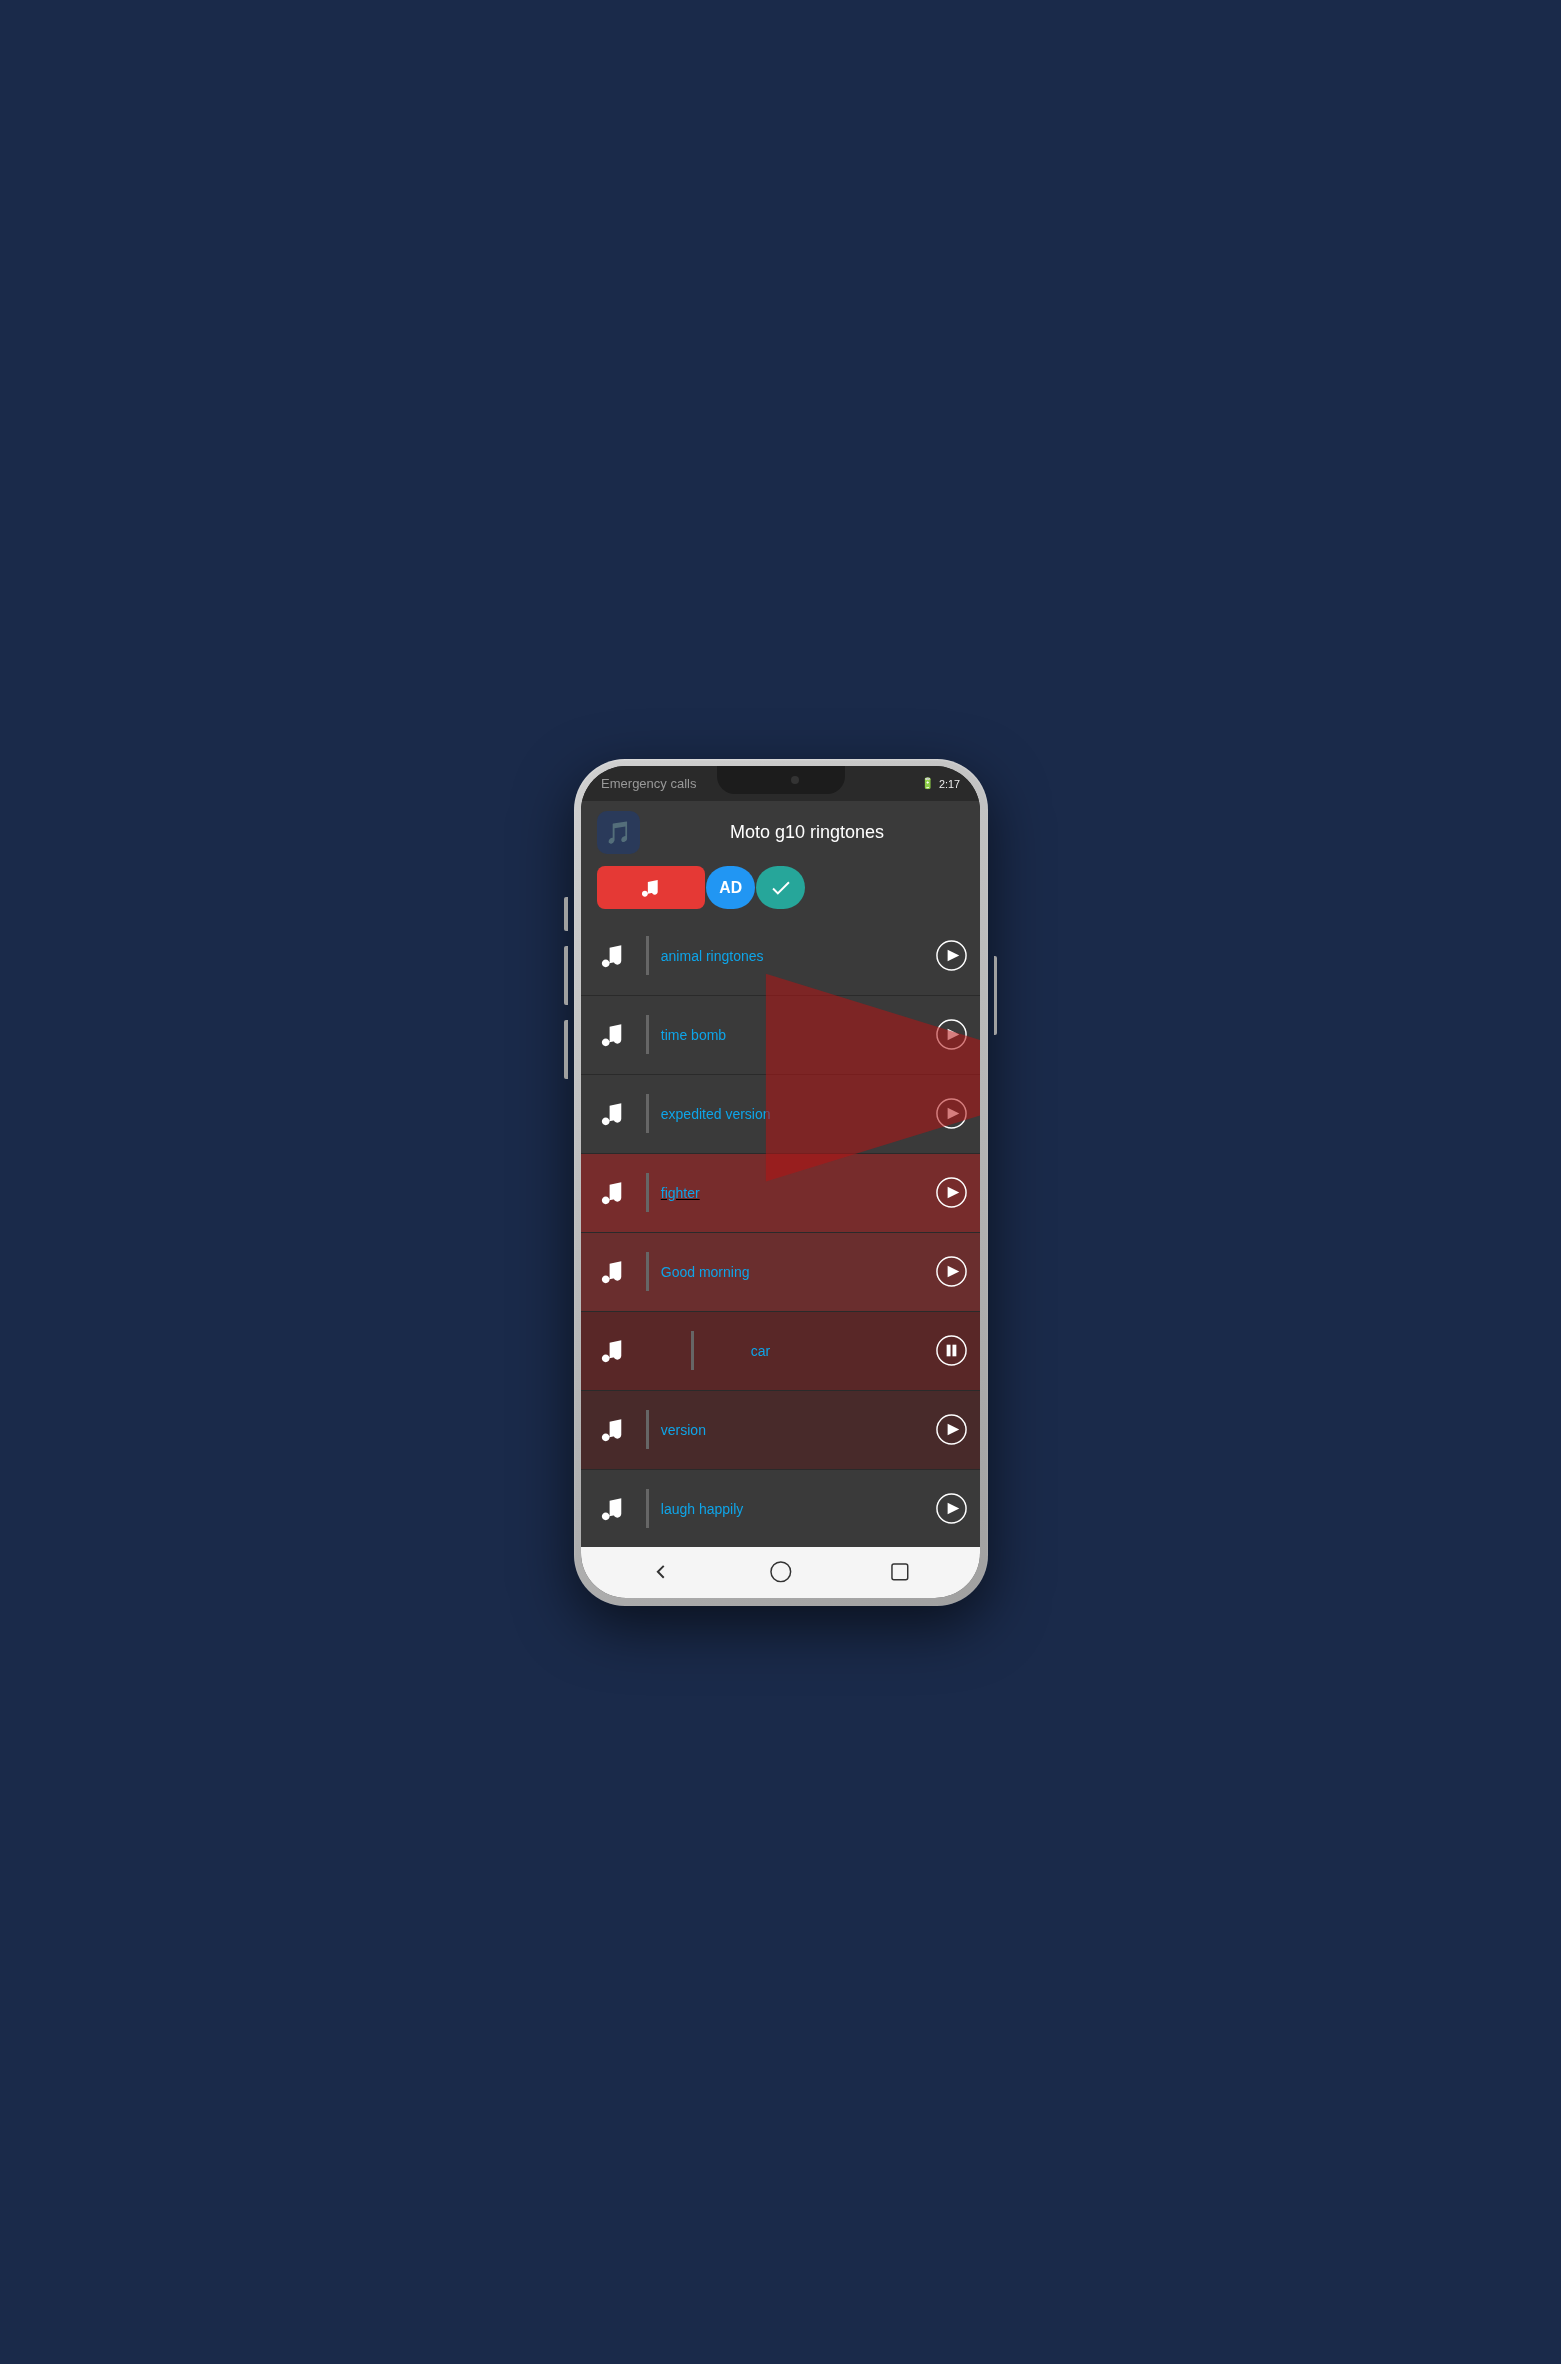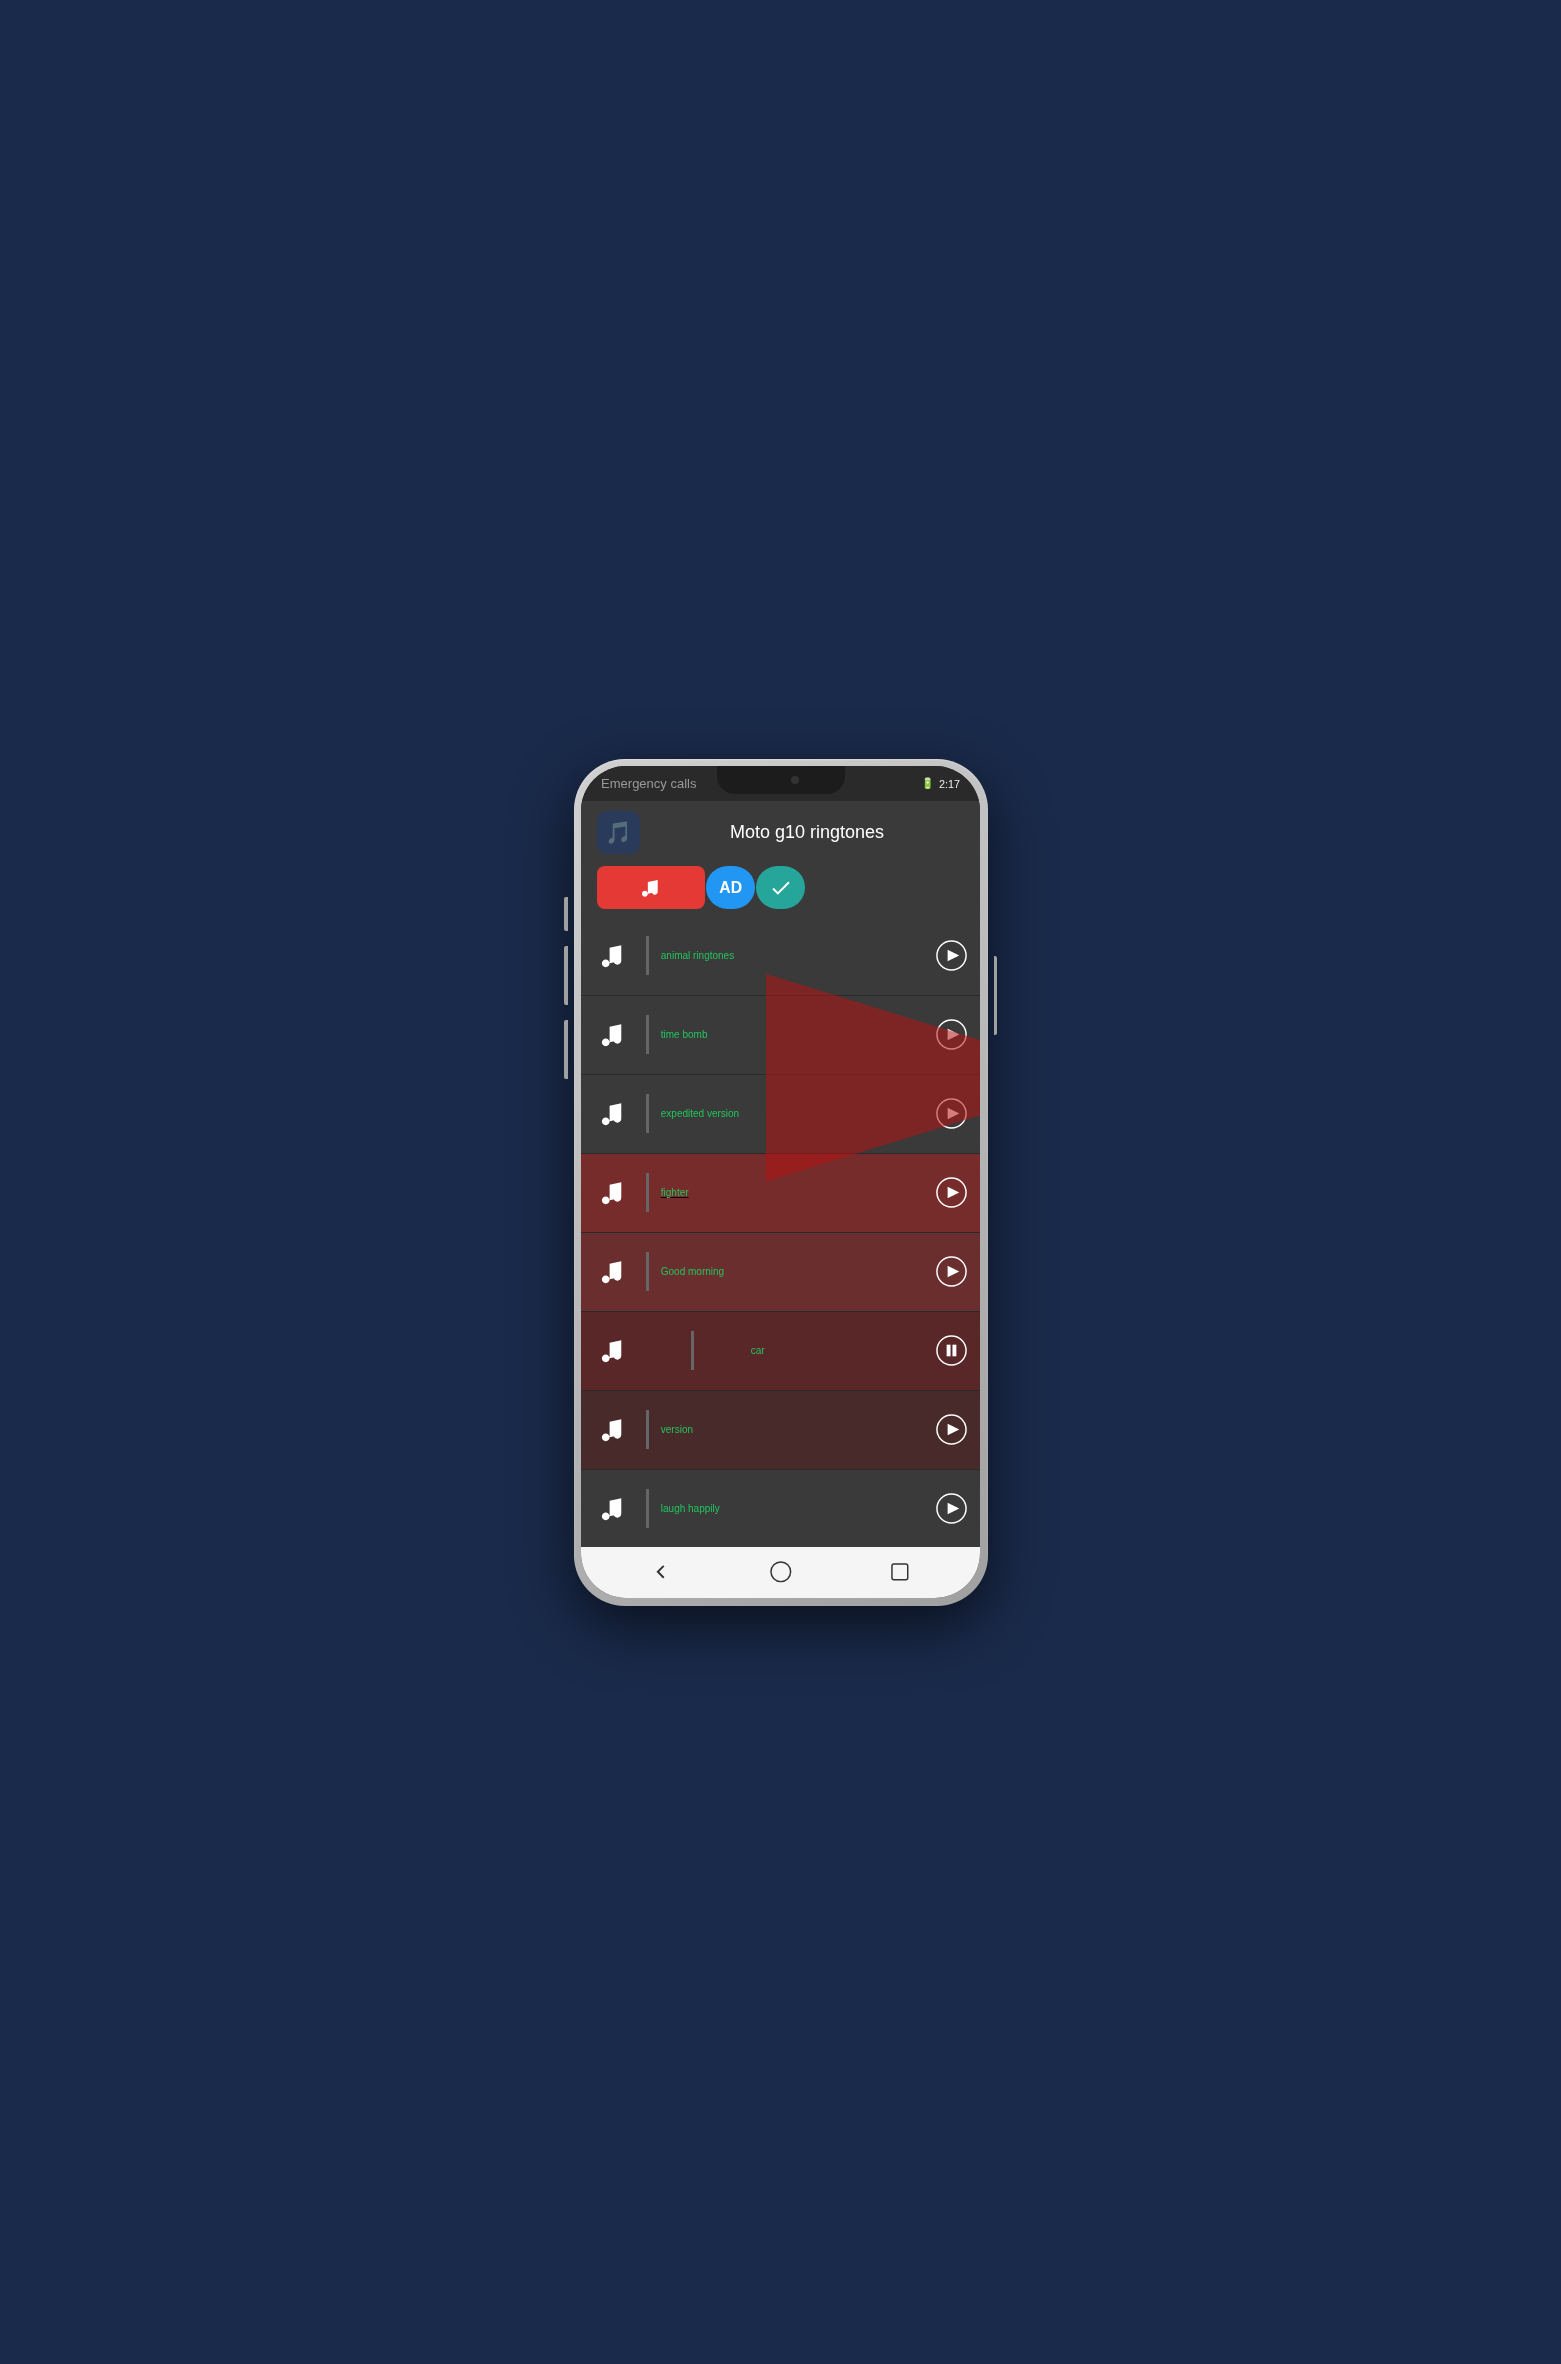--- a/index.html
+++ b/index.html
@@ -241,22 +241,22 @@
     .divider-line {
       width: 3px;
       height: 39px;
       background: #666;
       margin: 0 11.8px;
       flex-shrink: 0;
     }
 
     .song-name {
       flex: 1;
-      color: #22c55e;
-      font-size: 10px;
+      color: #0ea5e9;
+      font-size: 14px;
     }
 
     .play-btn {
       width: 33px;
       height: 33px;
       flex-shrink: 0;
     }
 
     
     .nav-bar {

